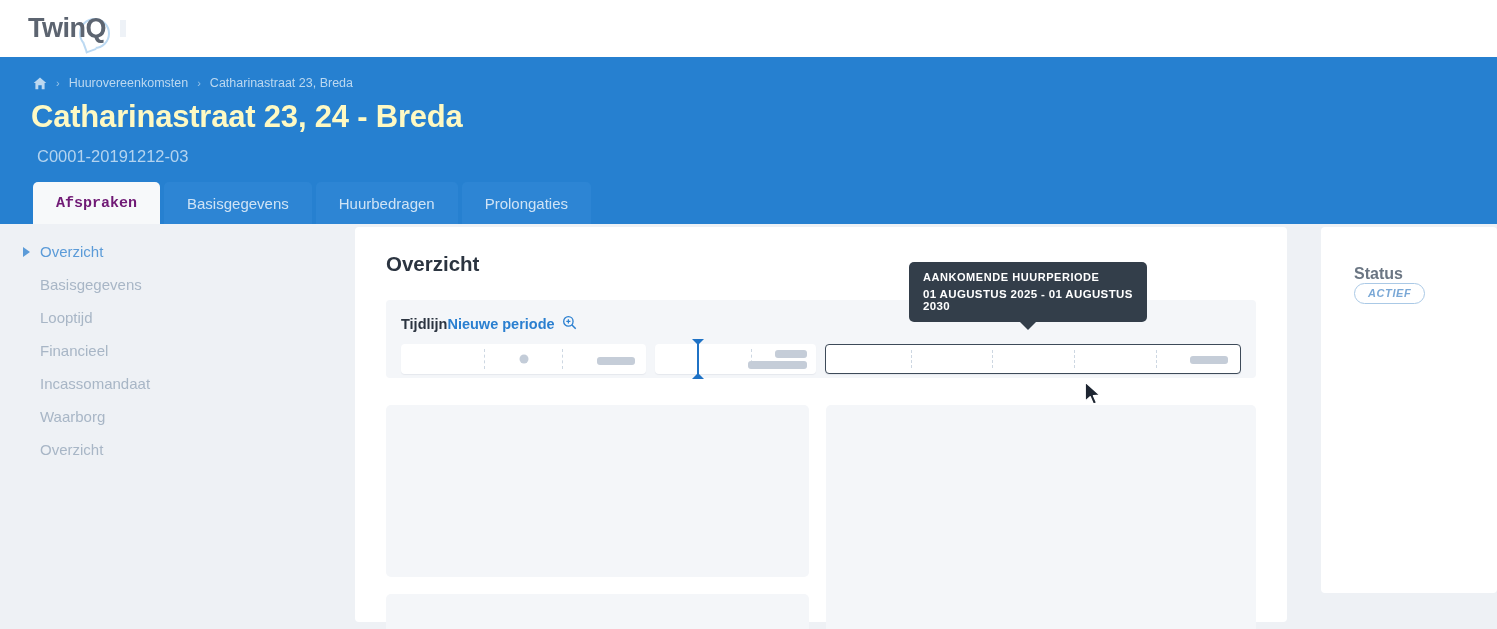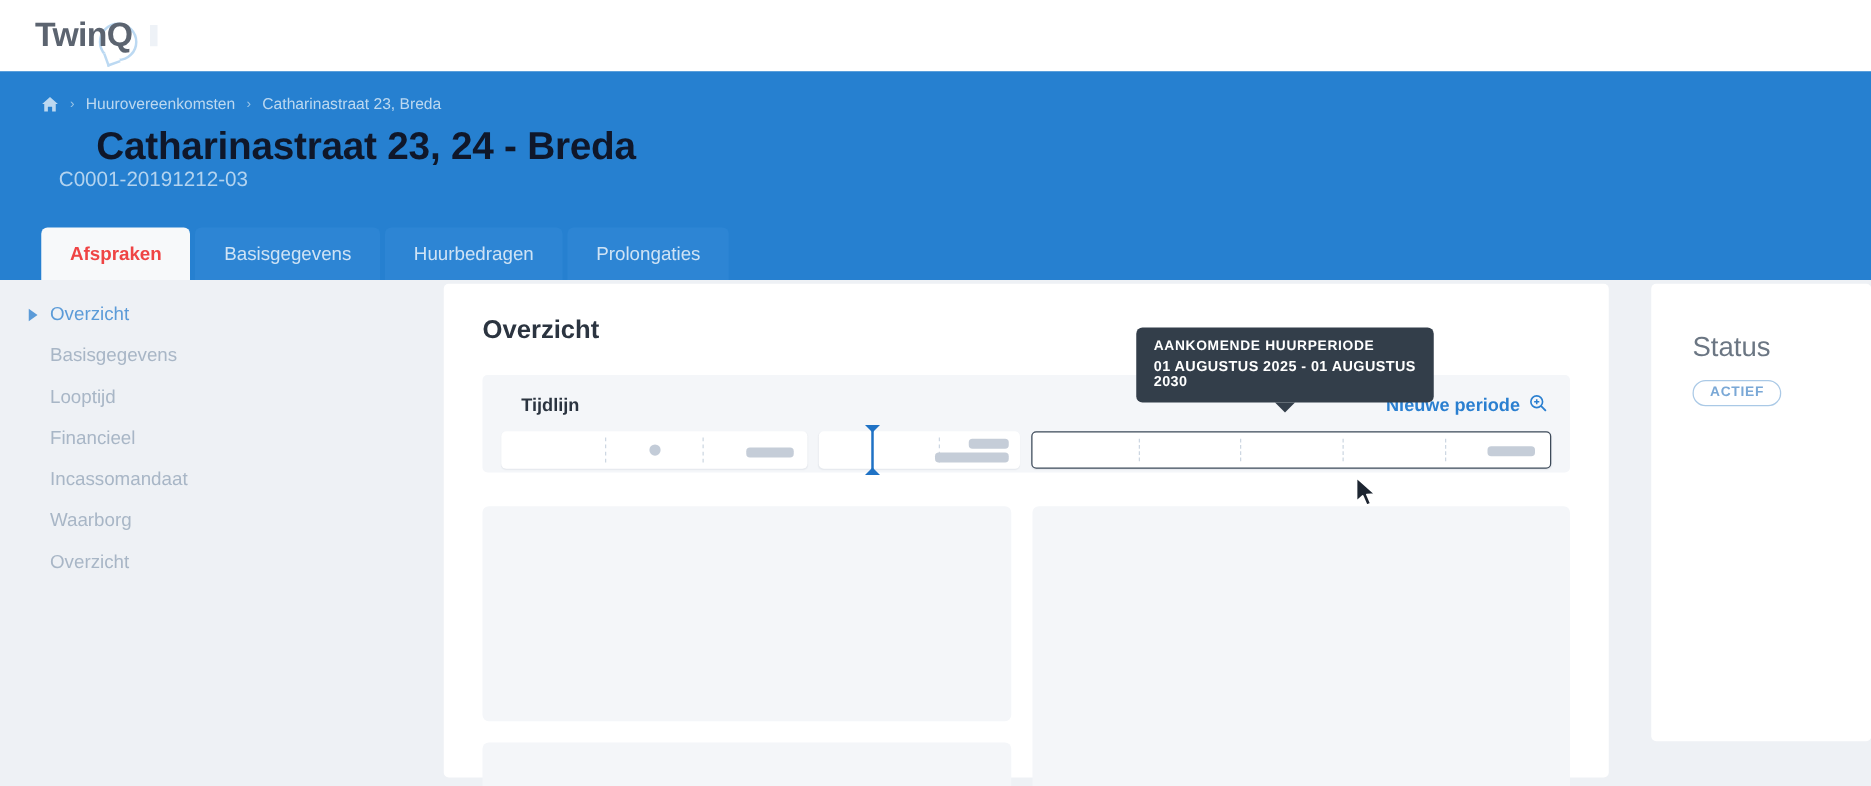--- a/index.html
+++ b/index.html
@@ -72,27 +72,26 @@
     height: 20px;
   }
   .breadcrumb .home-icon { display: flex; align-items: center; }
   .breadcrumb .sep { color: #9cc5e8; font-size: 11px; }
   .breadcrumb a { color: #bcd8f0; text-decoration: none; }
   .page-title {
     padding-left: 31px;
     margin-top: 6px;
     font-size: 31px;
     font-weight: bold;
-    color: #0f172a;
+    color: #fef9c3;
     letter-spacing: -0.2px;
-    margin-left: 46px;
   }
   .page-subtitle {
-    padding-left: 47px;
-    margin-top: 0;
+    padding-left: 37px;
+    margin-top: 12px;
     font-size: 16.5px;
     color: #b3d3ef;
   }
   .tabs {
     position: absolute;
     bottom: 0;
     left: 33px;
     display: flex;
     gap: 4px;
   }
@@ -101,22 +100,23 @@
     padding: 0 23px;
     display: flex; align-items: center;
     border-radius: 5px 5px 0 0;
     font-size: 15px;
     color: #cfe3f5;
     background: #2d85d4;
     cursor: pointer;
   }
   .tab.active {
     background: #f7f9fa;
-    color: #ef4444;
-    font-weight: bold;
+    color: #701a75;
+    font-weight: bold;
+    font-family: Liberation Mono, monospace;
   }
 
   
   .body-area {
     display: flex;
     height: 498px;
     background: #eef1f5;
   }
   .sidebar {
     width: 355px;
@@ -168,23 +168,21 @@
   .timeline-panel {
     background: #f4f6f9;
     border-radius: 4px;
     padding: 15px 15px 17px 15px;
     position: relative;
     height: 78px;
   }
   .timeline-head {
     display: flex;
     align-items: center;
-    justify-content: space-between;
     margin-bottom: 11px;
-    margin-left: 16px;
   }
   .timeline-label {
     font-size: 14.5px;
     font-weight: bold;
     color: #2b3440;
   }
   .timeline-action {
     display: flex; align-items: center; gap: 7px;
     font-size: 14.5px;
     font-weight: bold;
@@ -300,34 +298,35 @@
     background: #eef1f5;
   }
   .status-card {
     background: #ffffff;
     border-radius: 4px;
     margin-top: 3px;
     padding: 38px 0 0 33px;
     height: 366px;
   }
   .status-title {
-    font-size: 22px;
-    font-weight: normal;
+    font-size: 16px;
+    font-weight: bold;
     color: #6b7683;
-    margin-bottom: 13px;
+    margin-bottom: 0;
   }
   .badge {
     display: inline-block;
     border: 1px solid #aac9e6;
     border-radius: 11px;
     color: #7aa8d6;
     font-size: 11px;
     font-weight: bold;
     letter-spacing: .6px;
     padding: 3px 13px 4px 13px;
+    font-style: italic;
   }
 
   
   .cursor {
     position: absolute;
     z-index: 50;
     pointer-events: none;
   }
 </style>
 </head>

